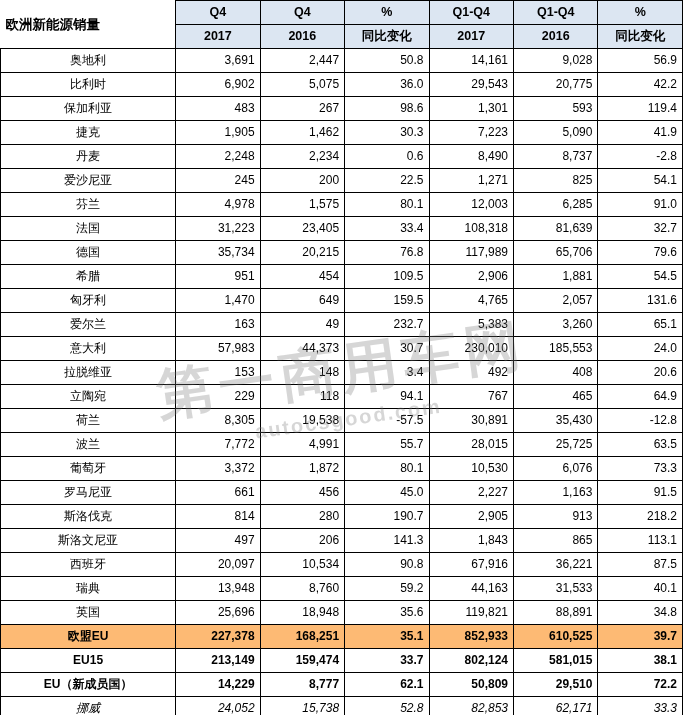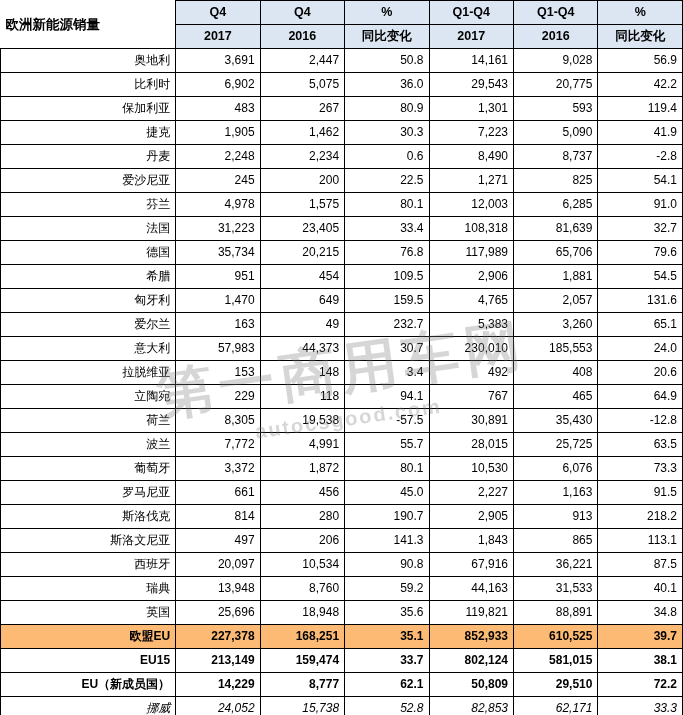--- a/index.html
+++ b/index.html
@@ -47,21 +47,21 @@
   thead th.hdr-title {
     background: #ffffff;
     text-align: left;
     font-weight: bold;
     font-size: 13.5px;
     border-bottom: none;
     border-top: none;
     border-left: none;
   }
   td.name {
-    text-align: right;
+    text-align: center;
   }
   td.num {
     text-align: right;
   }
   tr.highlight td {
     background: #fdba74;
     font-weight: bold;
   }
   tr.bold td {
     font-weight: bold;
@@ -143,21 +143,21 @@
           <td class="num">5,075</td>
           <td class="num">36.0</td>
           <td class="num">29,543</td>
           <td class="num">20,775</td>
           <td class="num">42.2</td>
         </tr>
         <tr>
           <td class="name">保加利亚</td>
           <td class="num">483</td>
           <td class="num">267</td>
-          <td class="num">80.9</td>
+          <td class="num">98.6</td>
           <td class="num">1,301</td>
           <td class="num">593</td>
           <td class="num">119.4</td>
         </tr>
         <tr>
           <td class="name">捷克</td>
           <td class="num">1,905</td>
           <td class="num">1,462</td>
           <td class="num">30.3</td>
           <td class="num">7,223</td>

